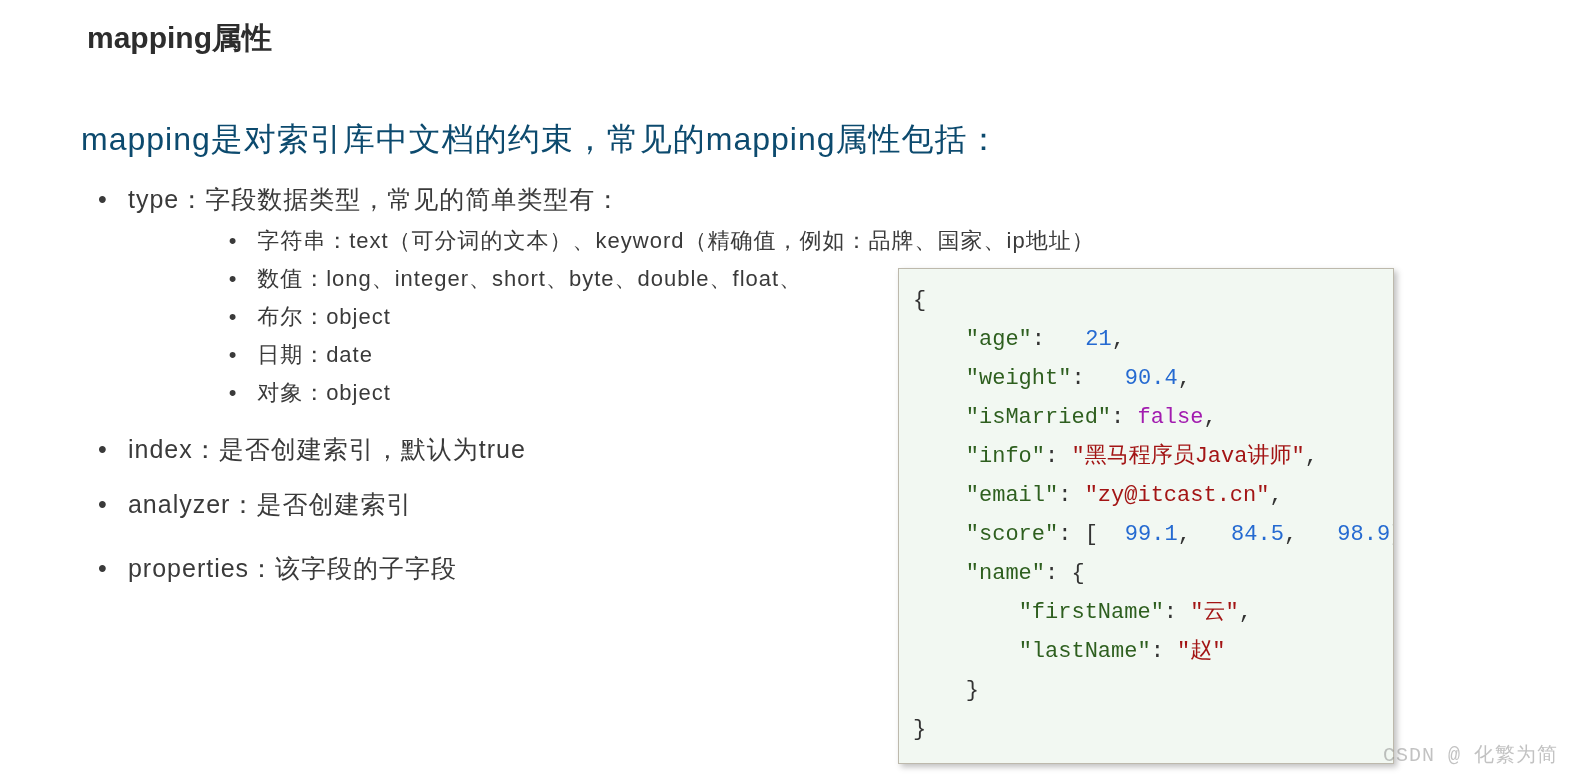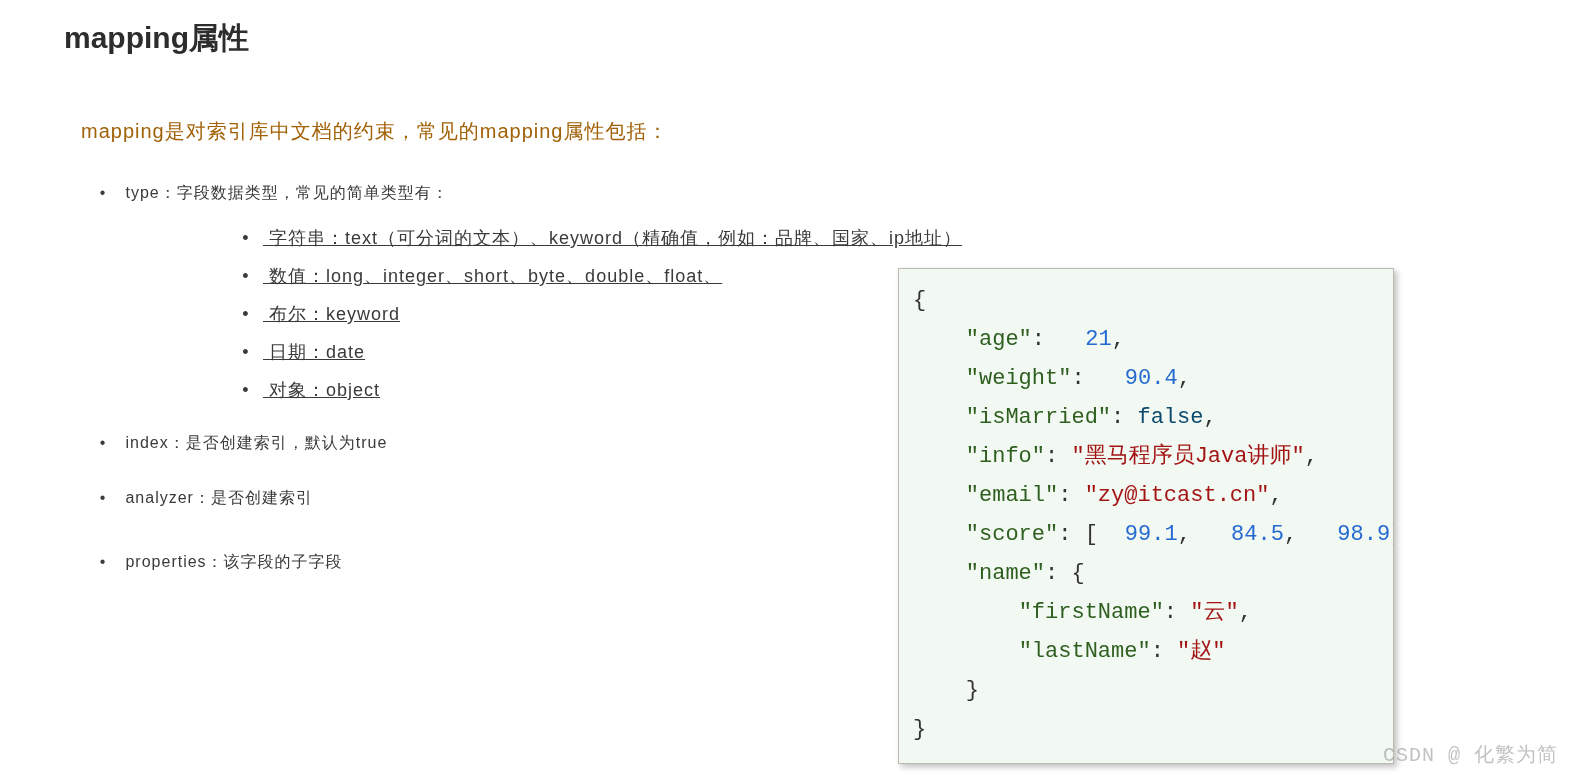--- a/index.html
+++ b/index.html
@@ -1,40 +1,40 @@
 <!DOCTYPE html>
 <html><head>
 <meta charset="utf-8">
 <style>
   html,body{margin:0;padding:0;width:1576px;height:776px;background:#fff;
     font-family:"PingFang SC","Microsoft YaHei","Hiragino Sans GB","Heiti SC",sans-serif;}
   body{position:relative;color:#333;}
-  .heading{font-size:30px;font-weight:700;color:#2d2d2d;position:absolute;left:64px;top:18px;}
-  .intro{font-size:20px;color:#a16207;position:absolute;left:81px;top:118px;letter-spacing:1px;}
-  .bullet-outer{position:absolute;left:86px;font-size:16px;color:#3a3a3a;letter-spacing:1px;}
+  .heading{font-size:30px;font-weight:700;color:#2d2d2d;position:absolute;left:87px;top:18px;}
+  .intro{font-size:32px;color:#0c4a6e;position:absolute;left:81px;top:118px;letter-spacing:1px;}
+  .bullet-outer{position:absolute;left:86px;font-size:25px;color:#3a3a3a;letter-spacing:1px;}
   .bullet-outer .dot{display:inline-block;width:34px;text-align:center;}
   .b1{top:183px;}
   .b2{top:424px;margin-top:9px;}
   .b3{top:488px;}
   .b4{top:552px;}
-  .sub{position:absolute;left:229px;font-size:18px;color:#3a3a3a;letter-spacing:1px;text-decoration:underline;}
+  .sub{position:absolute;left:216px;font-size:22px;color:#3a3a3a;letter-spacing:1px;}
   .sub .dot{display:inline-block;width:34px;text-align:center;}
   .s1{top:226px;}
   .s2{top:264px;}
   .s3{top:302px;}
   .s4{top:340px;}
   .s5{top:378px;}
   .codebox{position:absolute;left:898px;top:268px;width:466px;height:470px;
     background:#f2f8f2;border:1px solid #bdb9ac;box-shadow:3px 3px 6px rgba(0,0,0,.25);
     font-family:Menlo,Consolas,"Courier New",monospace;font-size:22px;line-height:39px;
     padding:12px 14px;color:#333;overflow:hidden;}
   .codebox .ln{white-space:pre;}
   .key{color:#2e5f1f;}
   .num{color:#256ad1;margin-left:27px;}
-  .bool{color:#0c4a6e;}
+  .bool{color:#a21caf;}
   .str{color:#a31515;}
   .watermark{position:absolute;right:18px;bottom:8px;color:rgba(120,120,120,.45);
     font-size:20px;letter-spacing:1px;pointer-events:none;font-family:Liberation Mono, monospace;}
 </style>
 </head>
 <body>
 
 <div class="heading">mapping属性</div>
 <div class="intro">mapping是对索引库中文档的约束，常见的mapping属性包括：</div>
 
@@ -45,21 +45,21 @@
 <div class="sub s1">
   <span class="dot">•</span>
   <span>字符串：text（可分词的文本）、keyword（精确值，例如：品牌、国家、ip地址）</span>
 </div>
 <div class="sub s2">
   <span class="dot">•</span>
   <span>数值：long、integer、short、byte、double、float、</span>
 </div>
 <div class="sub s3">
   <span class="dot">•</span>
-  <span>布尔：keyword</span>
+  <span>布尔：object</span>
 </div>
 <div class="sub s4">
   <span class="dot">•</span>
   <span>日期：date</span>
 </div>
 <div class="sub s5">
   <span class="dot">•</span>
   <span>对象：object</span>
 </div>
 

